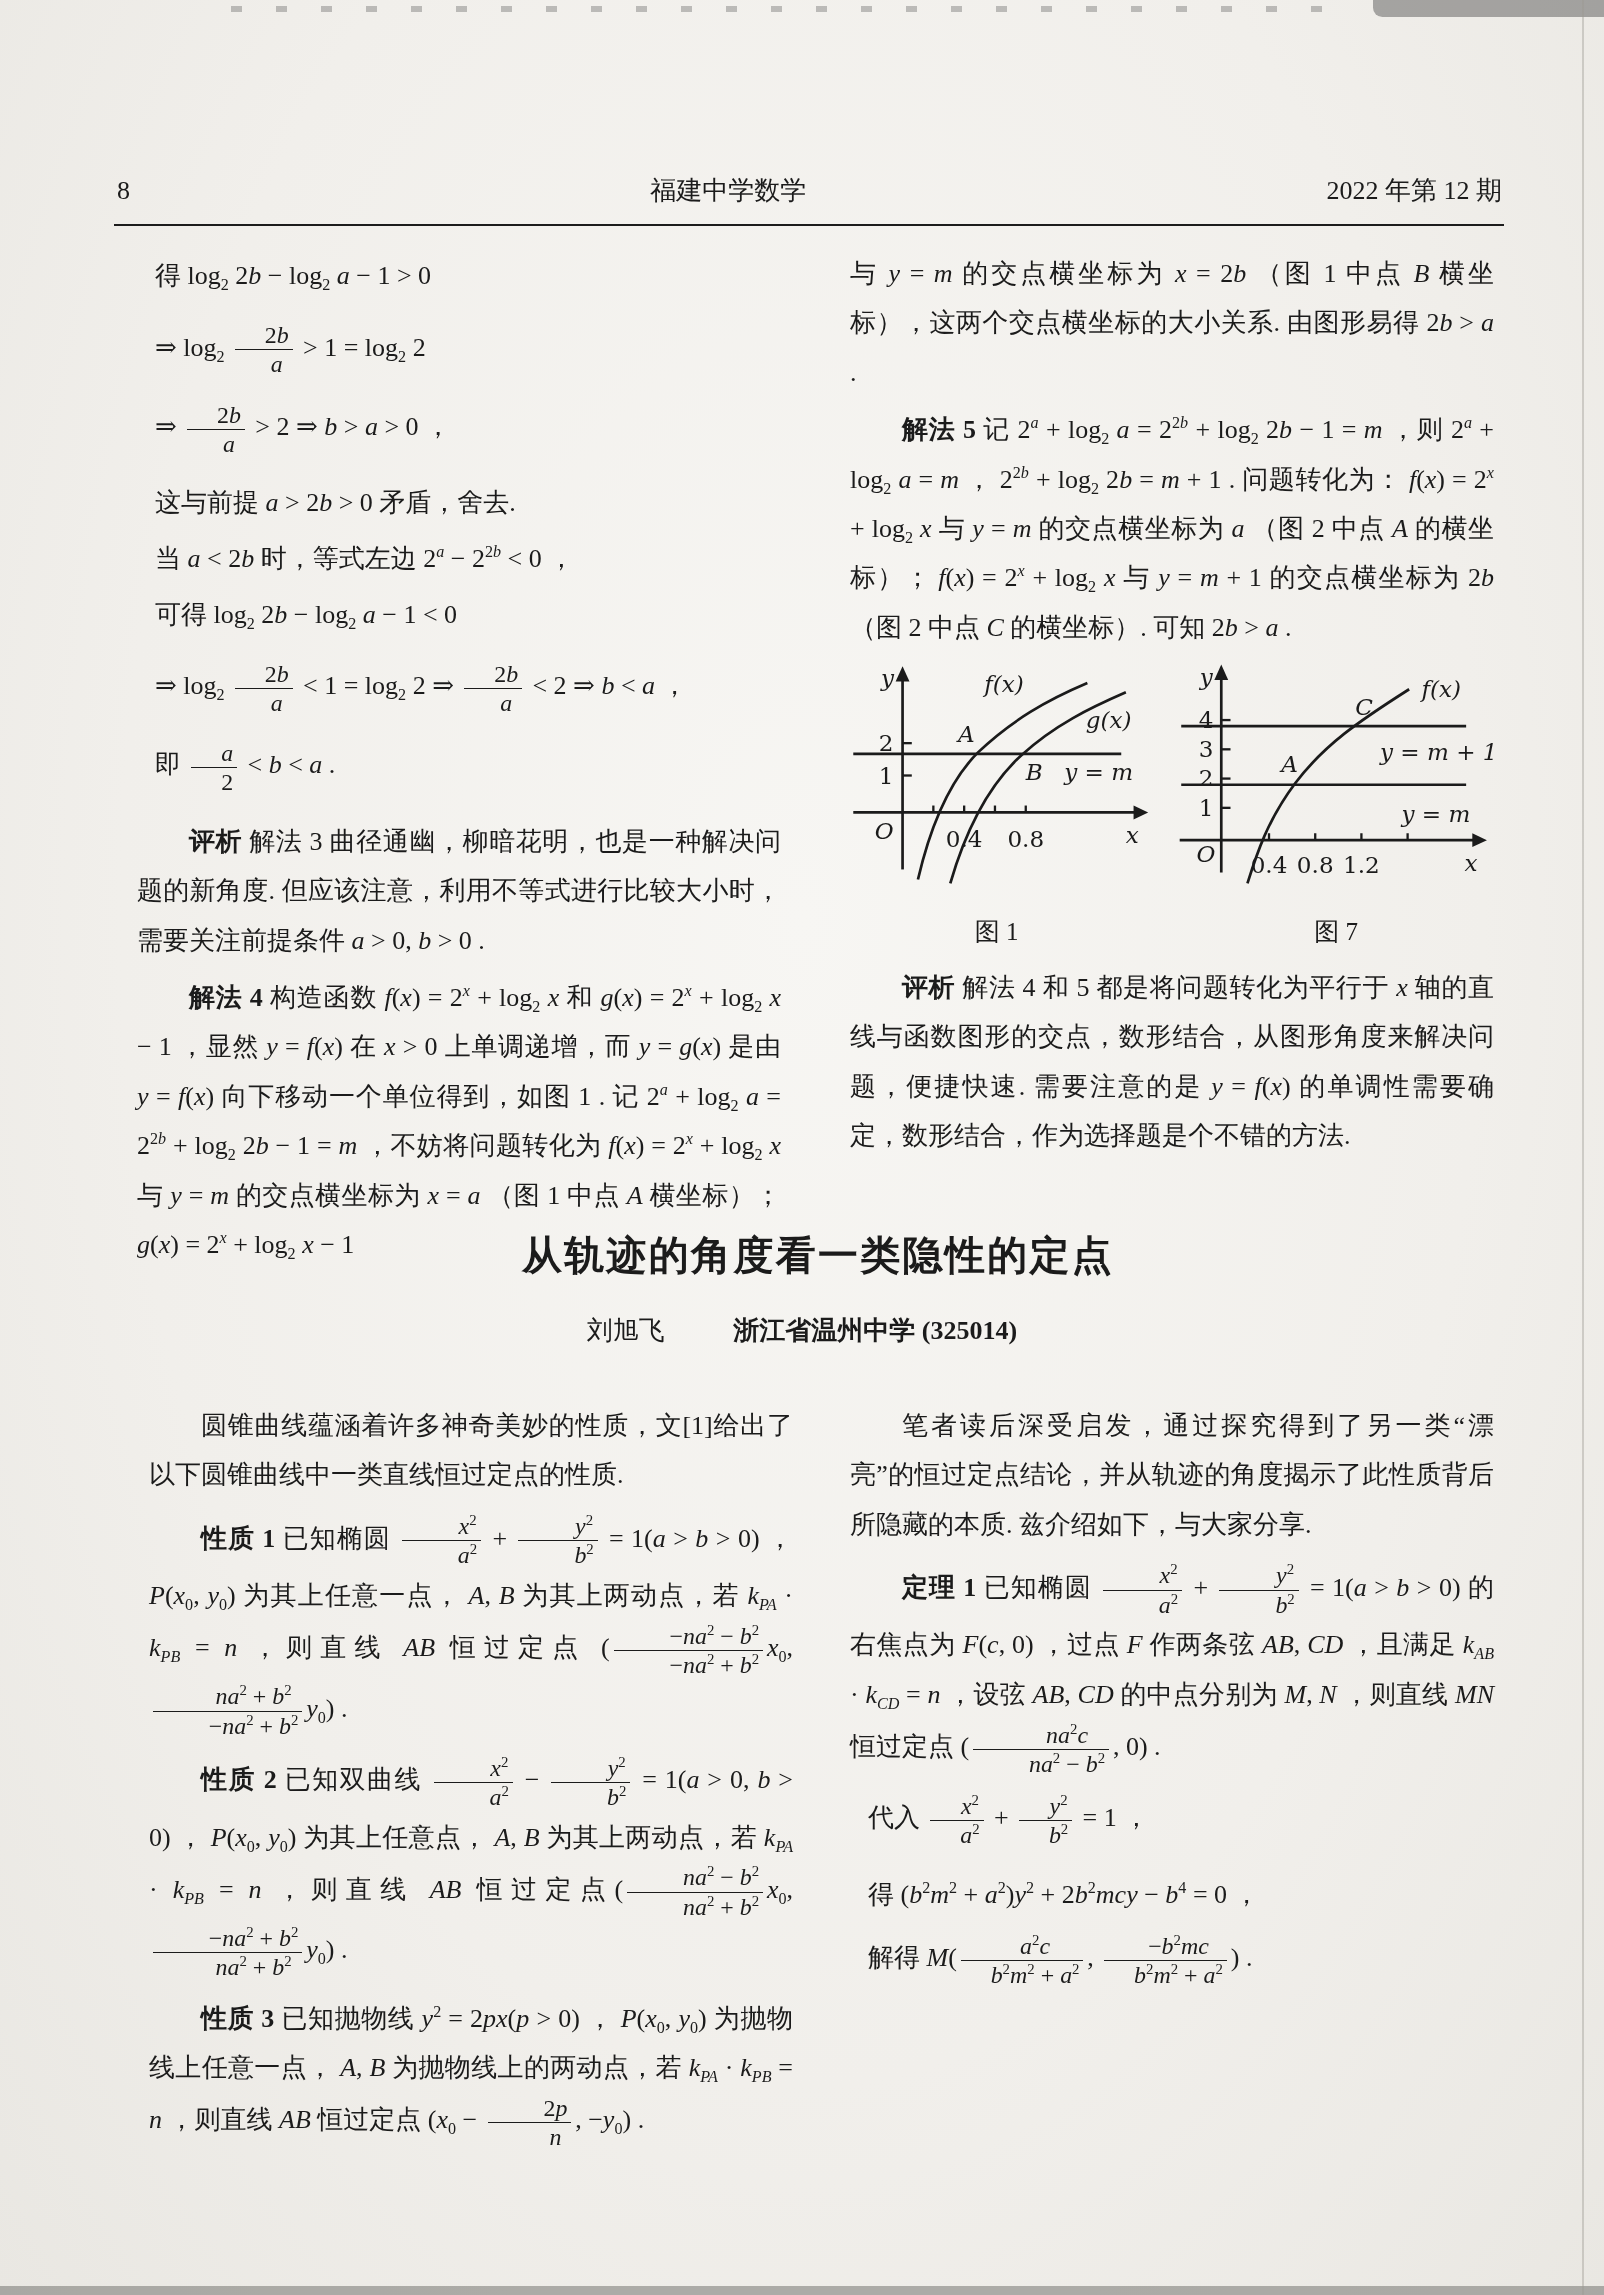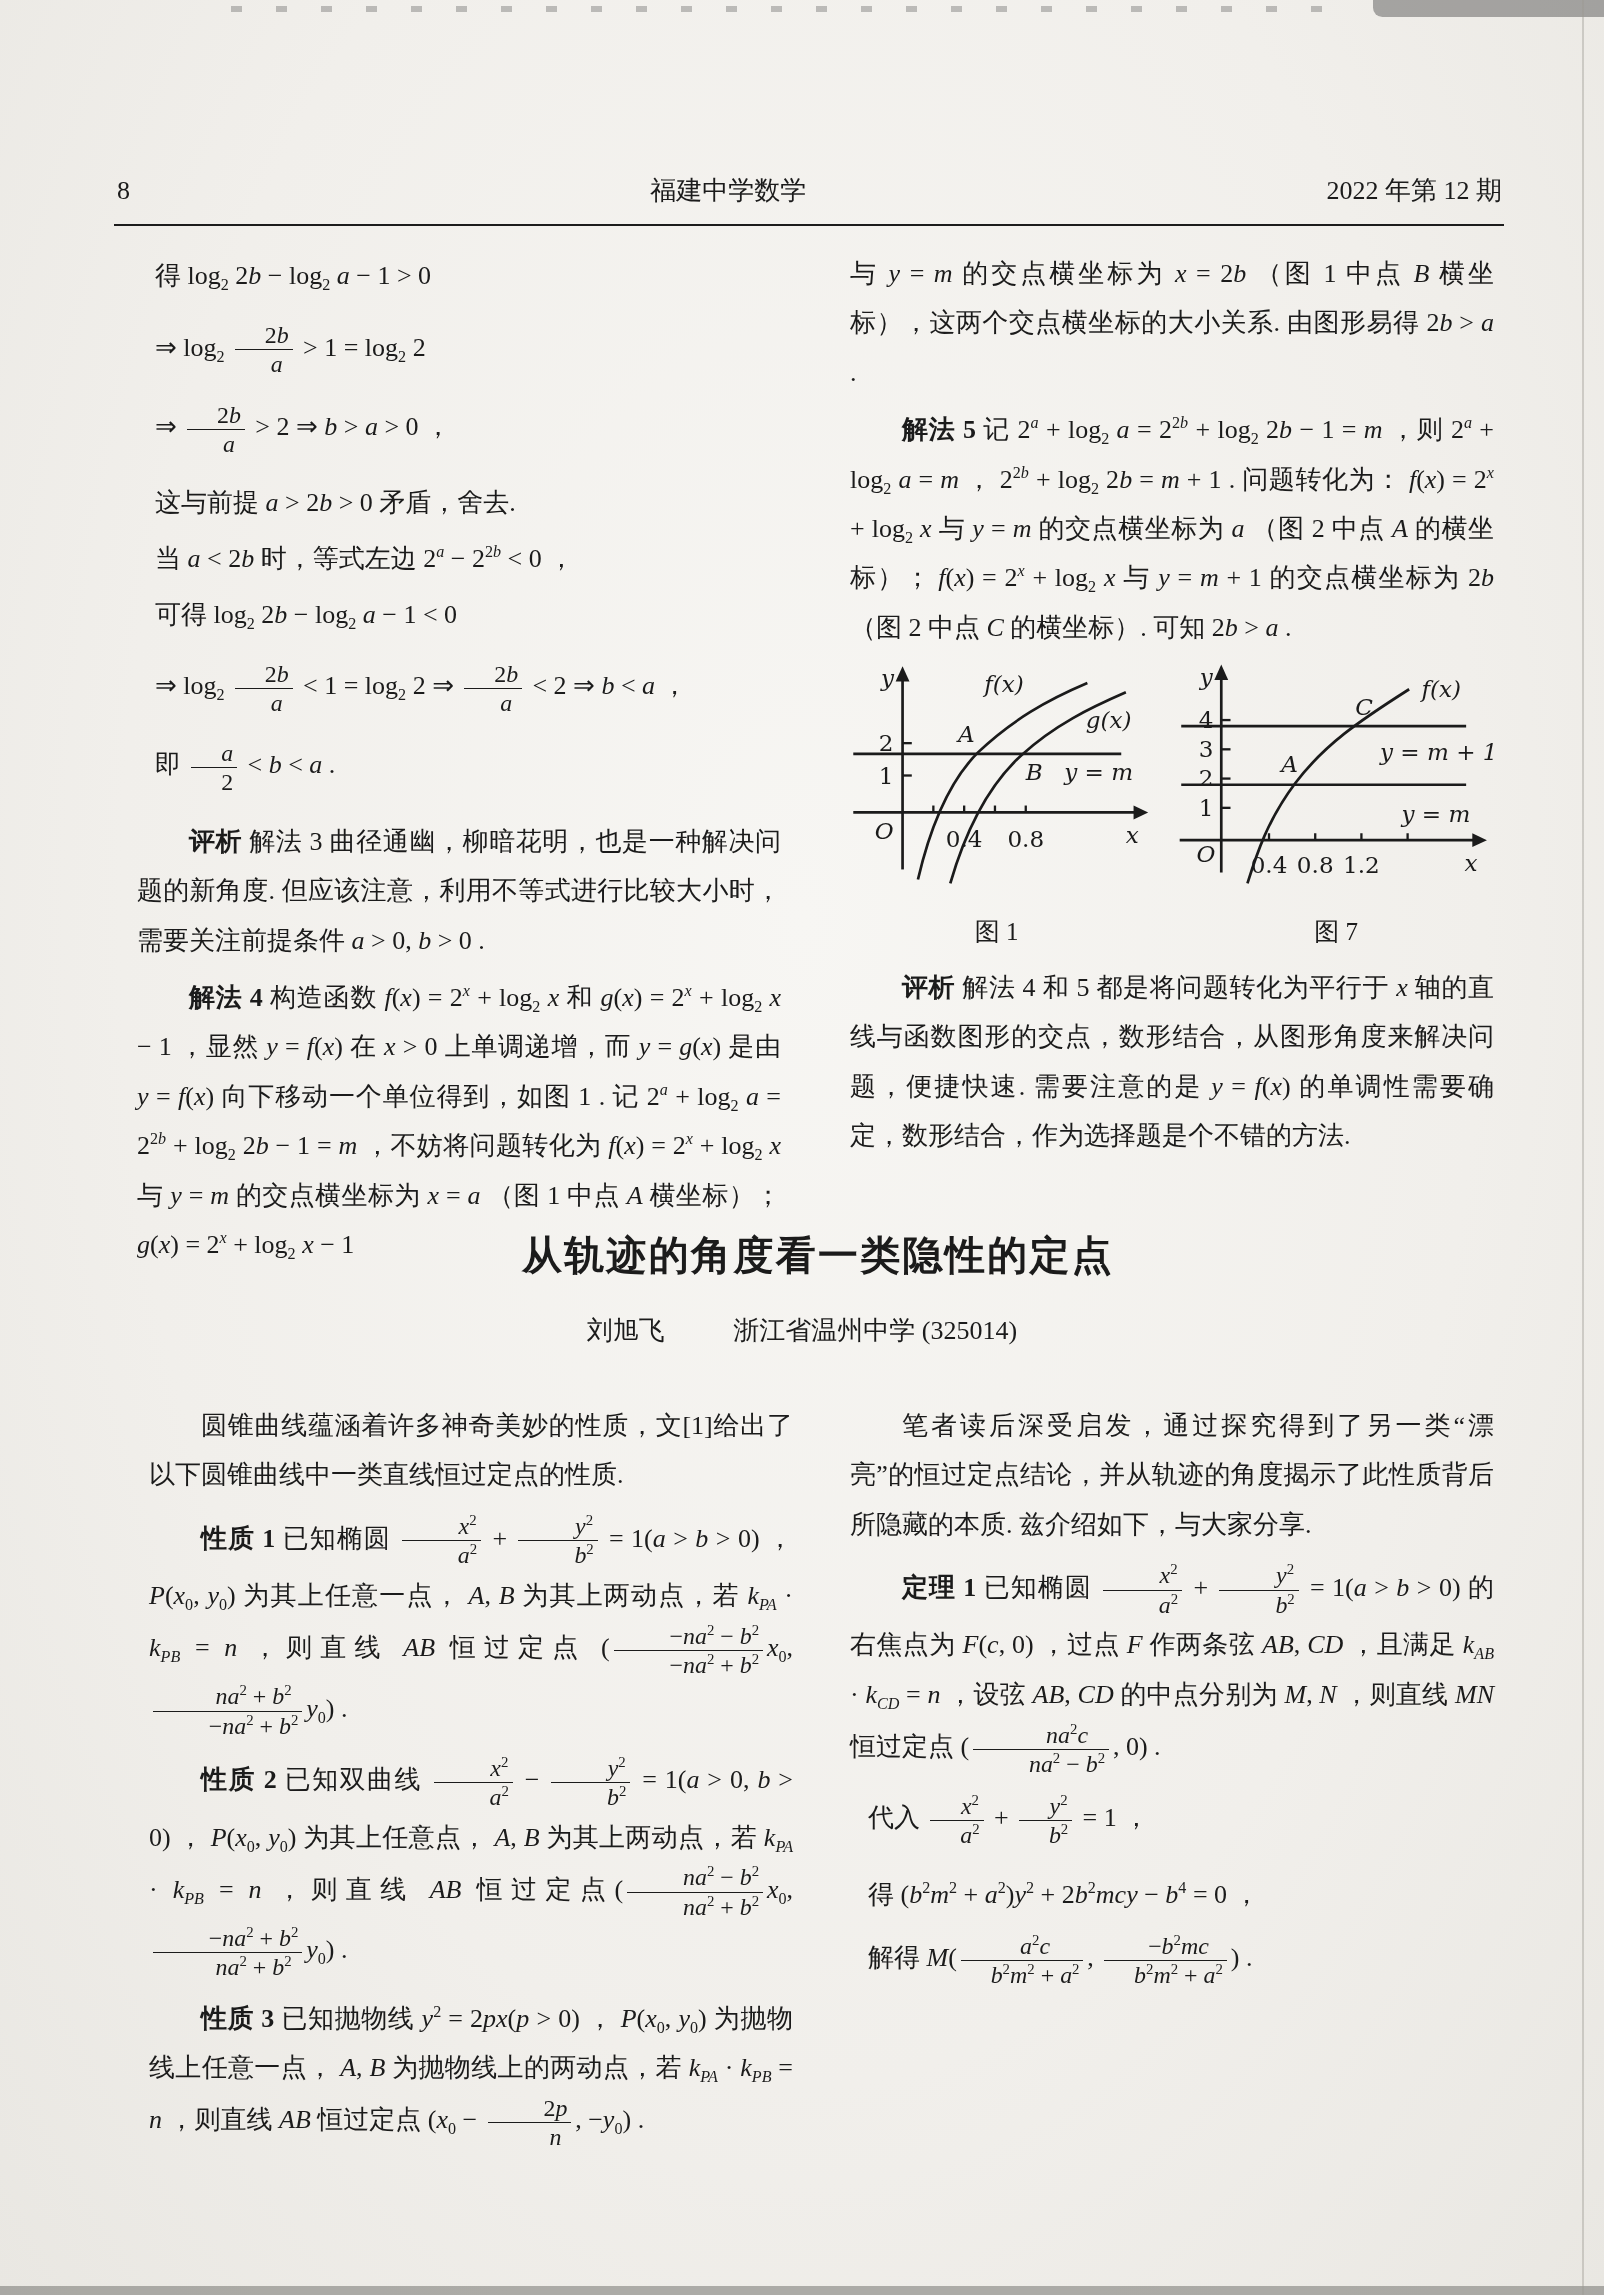--- a/index.html
+++ b/index.html
@@ -39,40 +39,40 @@
   .col{
     position:absolute;width:660px;
     font-size:26px;line-height:1.9;text-align:justify;
   }
   #a1-left{left:129px;top:245px;}
   #a1-right{left:842px;top:241px;}
   #a2-left{left:141px;top:1393px;}
   #a2-right{left:842px;top:1393px;}
   .para{margin:8px;}
   .para.formula{text-indent:1em;margin:6.2px 0;}
-  .para.tall{margin:19px 0;font-family:Liberation Serif, serif;}
+  .para.tall{margin:19px 0;}
   .para.body-indent{text-indent:2em;}
   #a2-left .para + .para, #a2-right .para + .para{margin-top:10.8px;}
   i{font-style:italic;}
   b{font-weight:700;}
   sup,sub{font-size:0.62em;line-height:0;}
   
   .fr{display:inline-block;vertical-align:middle;text-align:center;line-height:1.18;font-size:0.92em;margin:1.5px 3.9px;}
   .fr .fn{display:block;border-bottom:1.9px solid #1b1b1b;padding:0 3.9px;}
   .fr .fd{display:block;padding:0 3.9px;}
   
   #a2-title{
     position:absolute;top:1228px;left:16px;width:100%;
     text-align:center;font-size:40px;font-weight:700;letter-spacing:2.3px;
   }
   #a2-author{
     position:absolute;top:1313px;left:0;width:100%;
     text-align:center;font-size:26px;
   }
-  #a2-author .aff{margin-left:62px;}
+  #a2-author .aff{margin-left:62px;font-weight:bold;}
   
   .figures-row{display:flex;justify-content:space-between;margin:7.7px 0 1.5px;}
   .figures-row figure{margin:0;text-align:center;}
   .figures-row figcaption{font-size:25px;margin-top:0;}
   svg .ax{stroke:#1b1b1b;stroke-width:3.5;fill:none;}
   svg .crv{stroke:#1b1b1b;stroke-width:3.5;fill:none;}
   svg .tick{stroke:#1b1b1b;stroke-width:3;}
   svg .arrow{fill:#1b1b1b;stroke:none;}
   svg text{font-family:"DejaVu Serif","Liberation Serif",serif;font-size:30px;fill:#1b1b1b;}
   svg text.it{font-style:italic;}

